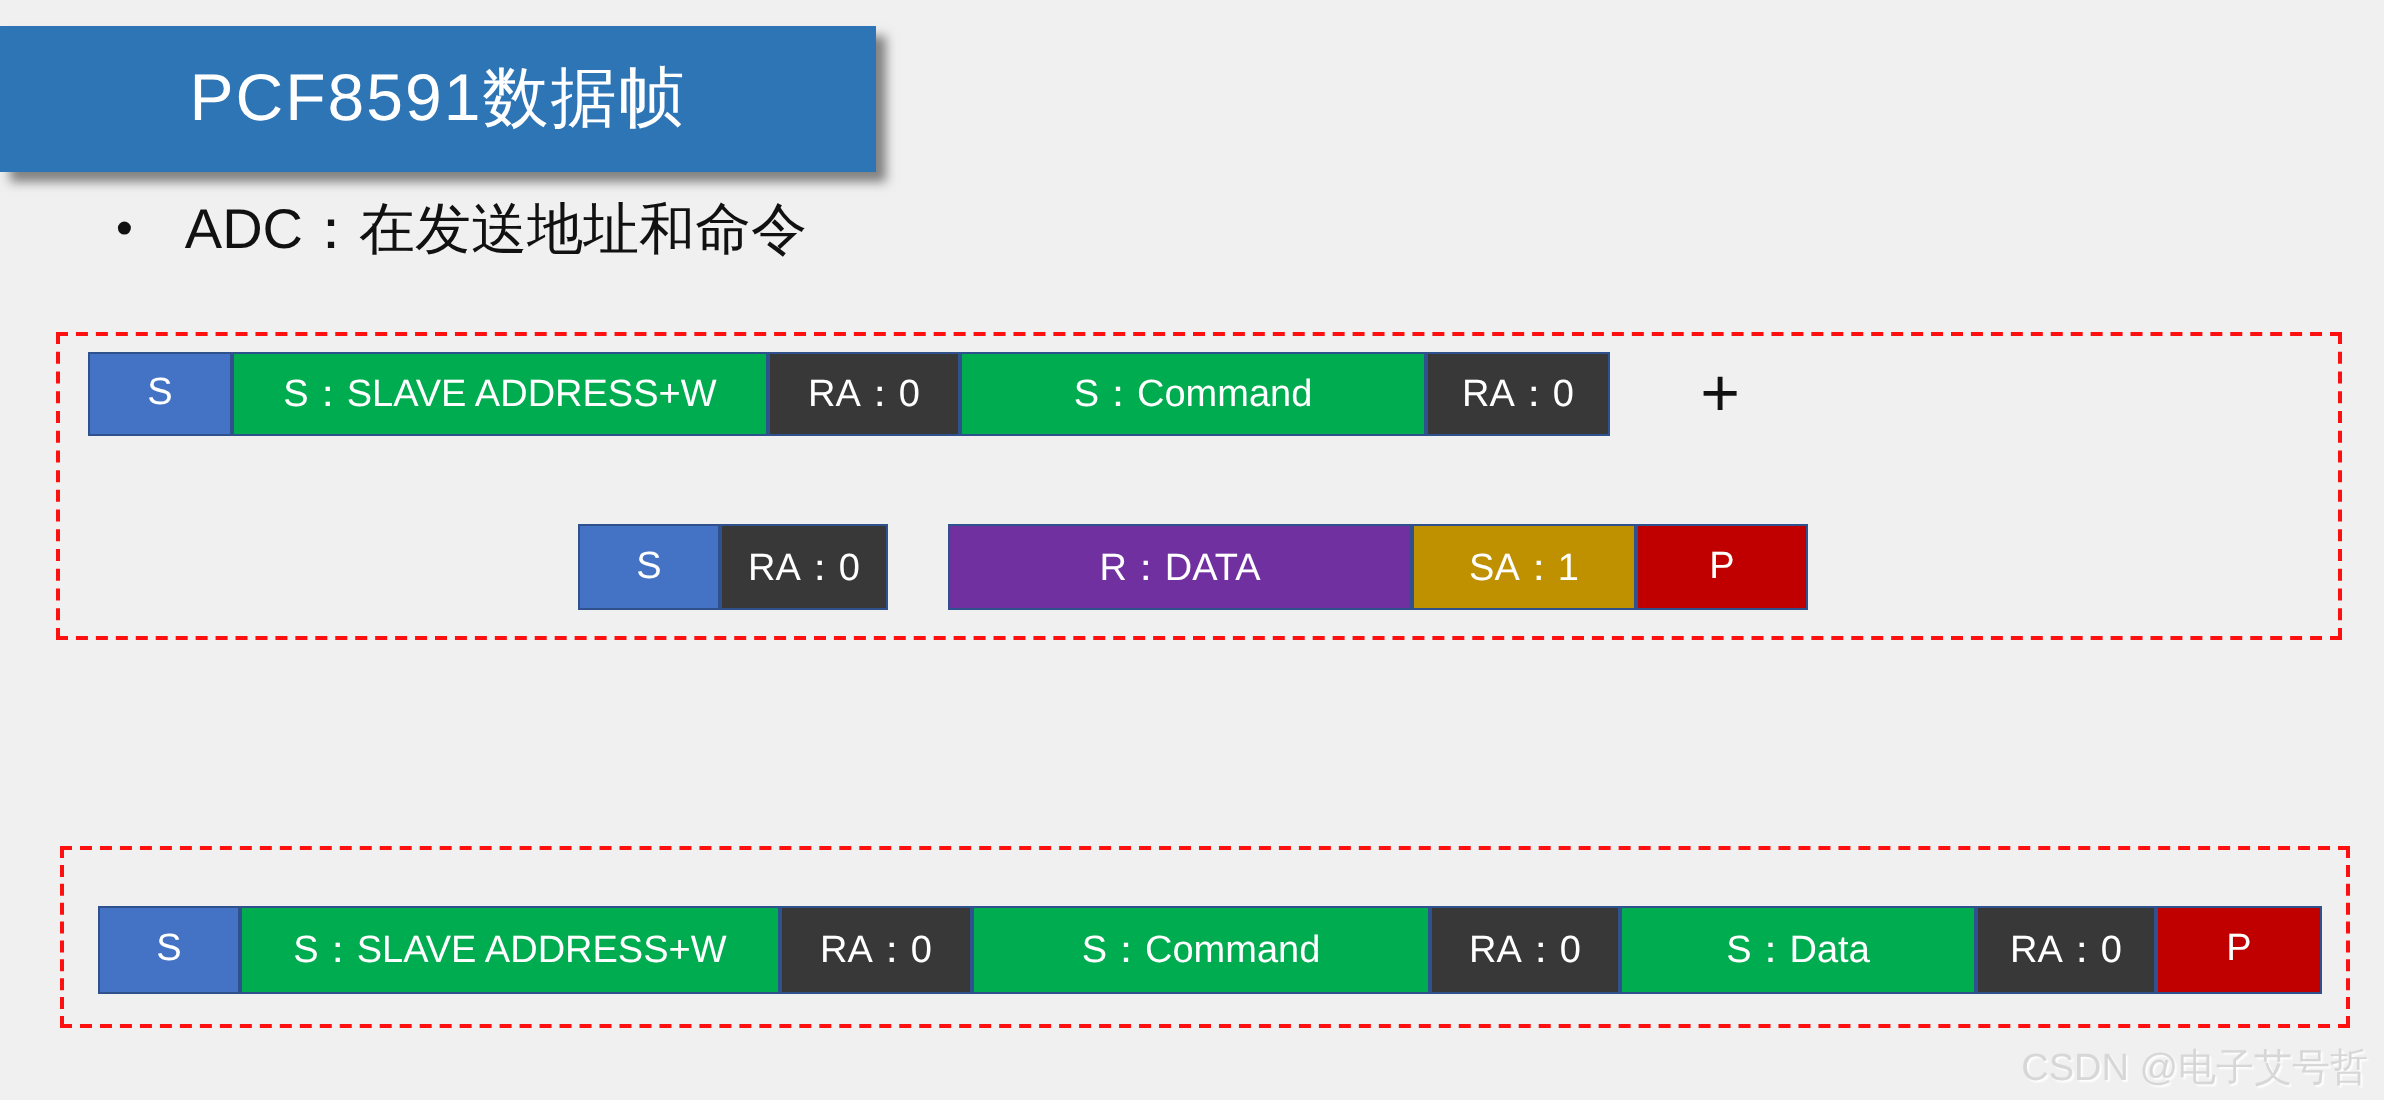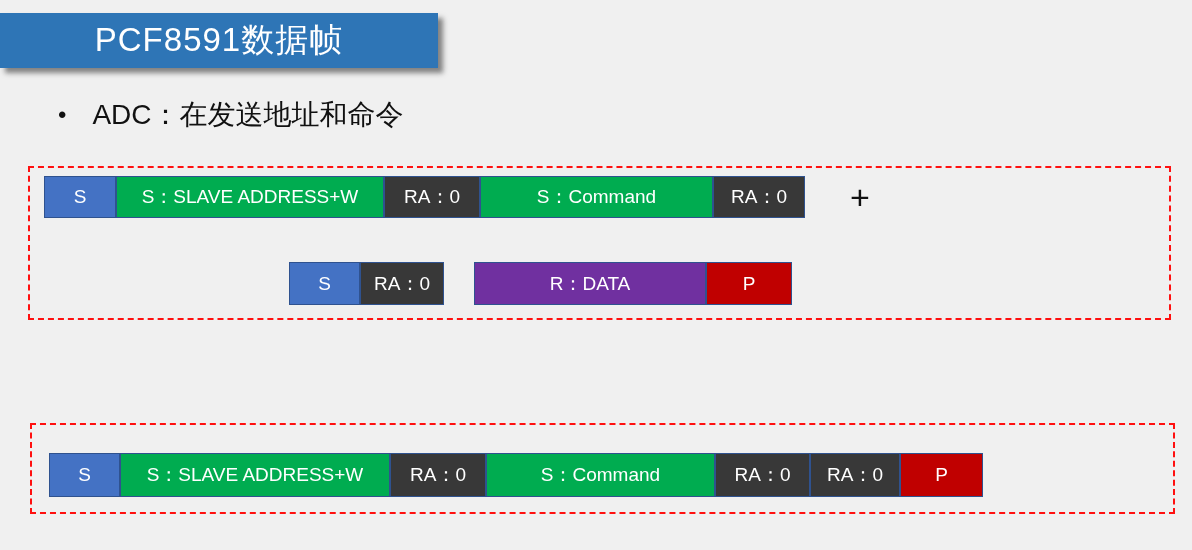--- a/index.html
+++ b/index.html
@@ -12,21 +12,21 @@
     width: 1192px;
     height: 550px;
     background: #F0F0F0;
     overflow: hidden;
   }
   .banner {
     position: absolute;
     left: 0;
     top: 13px;
     width: 438px;
-    height: 55px;
+    height: 73px;
     background: var(--banner);
     box-shadow: 5px 5px 5px rgba(40,40,40,0.55);
     display: flex;
     align-items: center;
     justify-content: center;
   }
   .banner .title-text {
     color: #FFFFFF;
     font-size: 33px;
     letter-spacing: 1px;
@@ -119,29 +119,32 @@
       <div class="seg" style="width: 233px; background: rgb(0, 172, 80);">S：Command</div>
       <div class="seg" style="width: 92px; background: rgb(56, 56, 56);">RA：0</div>
     </div>
 
   <div class="plus">+</div>
 
   <div class="row row2">
       <div class="seg" style="width: 71px; background: rgb(68, 114, 196);">S</div>
       <div class="seg" style="width: 84px; background: rgb(56, 56, 56);">RA：0</div>
       <div class="seg" style="width: 232px; background: rgb(112, 48, 160); margin-left: 30px;">R：DATA</div>
+      <div class="seg" style="width: 112px; background: rgb(191, 144, 0);">SA：1</div>
       <div class="seg" style="width: 86px; background: rgb(192, 0, 0);">P</div>
     </div>
 
   <div class="frame frame2"></div>
 
   <div class="row row3">
       <div class="seg" style="width: 71px; background: rgb(68, 114, 196);">S</div>
       <div class="seg" style="width: 270px; background: rgb(0, 172, 80);">S：SLAVE ADDRESS+W</div>
       <div class="seg" style="width: 96px; background: rgb(56, 56, 56);">RA：0</div>
       <div class="seg" style="width: 229px; background: rgb(0, 172, 80);">S：Command</div>
       <div class="seg" style="width: 95px; background: rgb(56, 56, 56);">RA：0</div>
+      <div class="seg" style="width: 178px; background: rgb(0, 172, 80);">S：Data</div>
       <div class="seg" style="width: 90px; background: rgb(56, 56, 56);">RA：0</div>
       <div class="seg" style="width: 83px; background: rgb(192, 0, 0);">P</div>
     </div>
 
+  <div class="watermark">CSDN @电子艾号哲</div>
 
 </div>
 
 </body></html>

